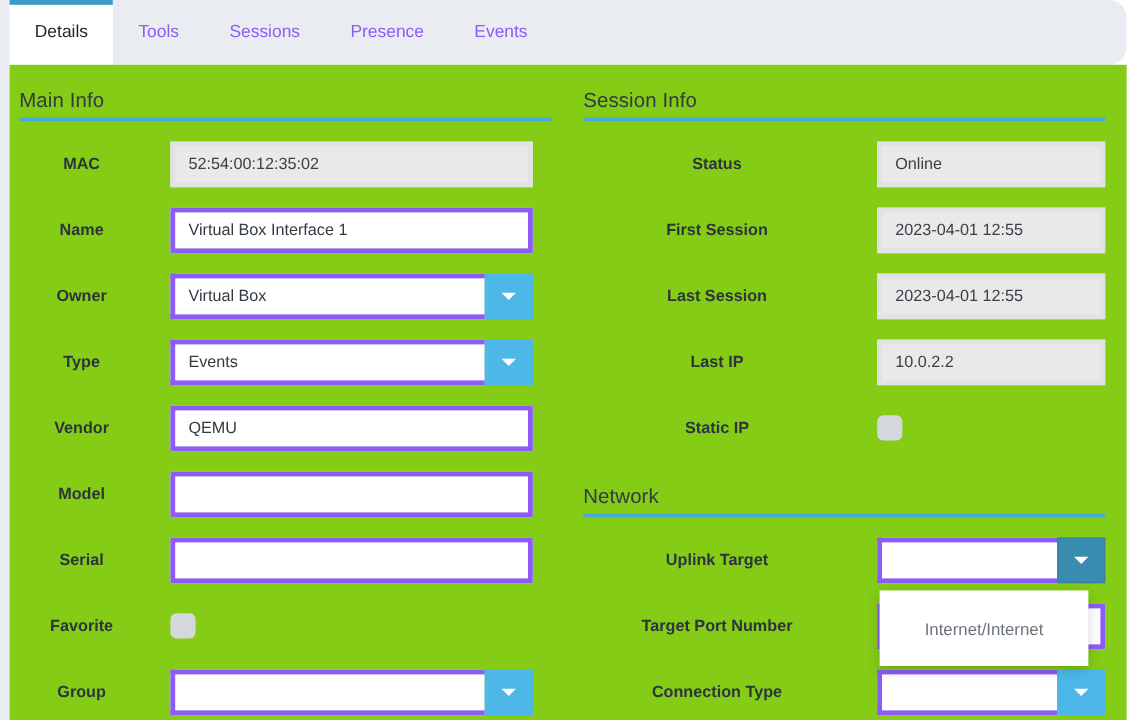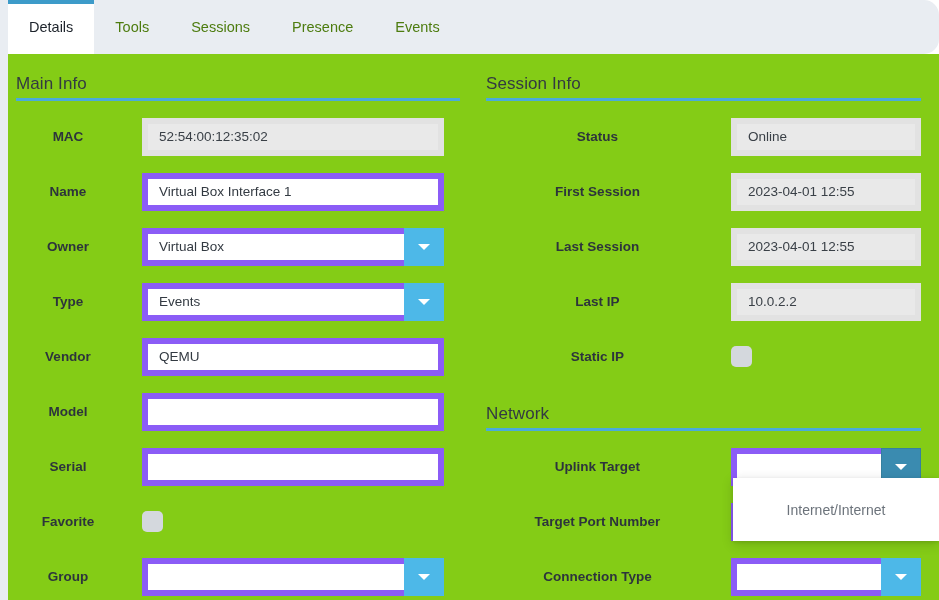--- a/index.html
+++ b/index.html
@@ -38,21 +38,21 @@
     align-items: stretch;
     border-radius: 15px;
   }
   .tab {
     position: relative;
     display: flex;
     align-items: center;
     justify-content: center;
     padding: 0 21px;
     font-size: 14.5px;
-    color: #4d7c0f;
+    color: #8b5cf6;
     cursor: default;
     background: transparent;
     height: 54px;
     line-height: 1;
   }
   .tab.active {
     background: #ffffff;
     color: #1d232b;
   }
   .tab.active::before {
@@ -124,21 +124,21 @@
   .col-right .row-label { width: 253px; }
 
   .row-ctl { position: relative; }
   .col-left  .row-ctl { width: 302px; }
   .col-right .row-ctl { width: 190px; }
 
   
   .input {
     width: 100%;
     height: 38px;
-    border: 6px solid #8b5cf6;
+    border: 4px solid #8b5cf6;
     background: #ffffff;
     font-size: 13.5px;
     color: #333a42;
     padding: 0 11px;
     font-family: "Liberation Sans", sans-serif;
     outline: none;
     border-radius: 0;
     display: flex;
     align-items: center;
   }
@@ -177,22 +177,22 @@
   .checkbox {
     width: 21px; height: 21px;
     background: #d4d8dd;
     border-radius: 5px;
   }
 
   
   .popup {
     position: absolute;
     left: 733px;
-    top: 478px;
-    width: 206px;
+    top: 492px;
+    width: 174px;
     height: 63px;
     background: #ffffff;
     box-shadow: 0 3px 11px rgba(0,0,0,0.17), 0 1px 3px rgba(0,0,0,0.10);
     z-index: 40;
     display: flex;
     align-items: center;
     justify-content: center;
   }
   .popup-item {
     font-size: 14px;

